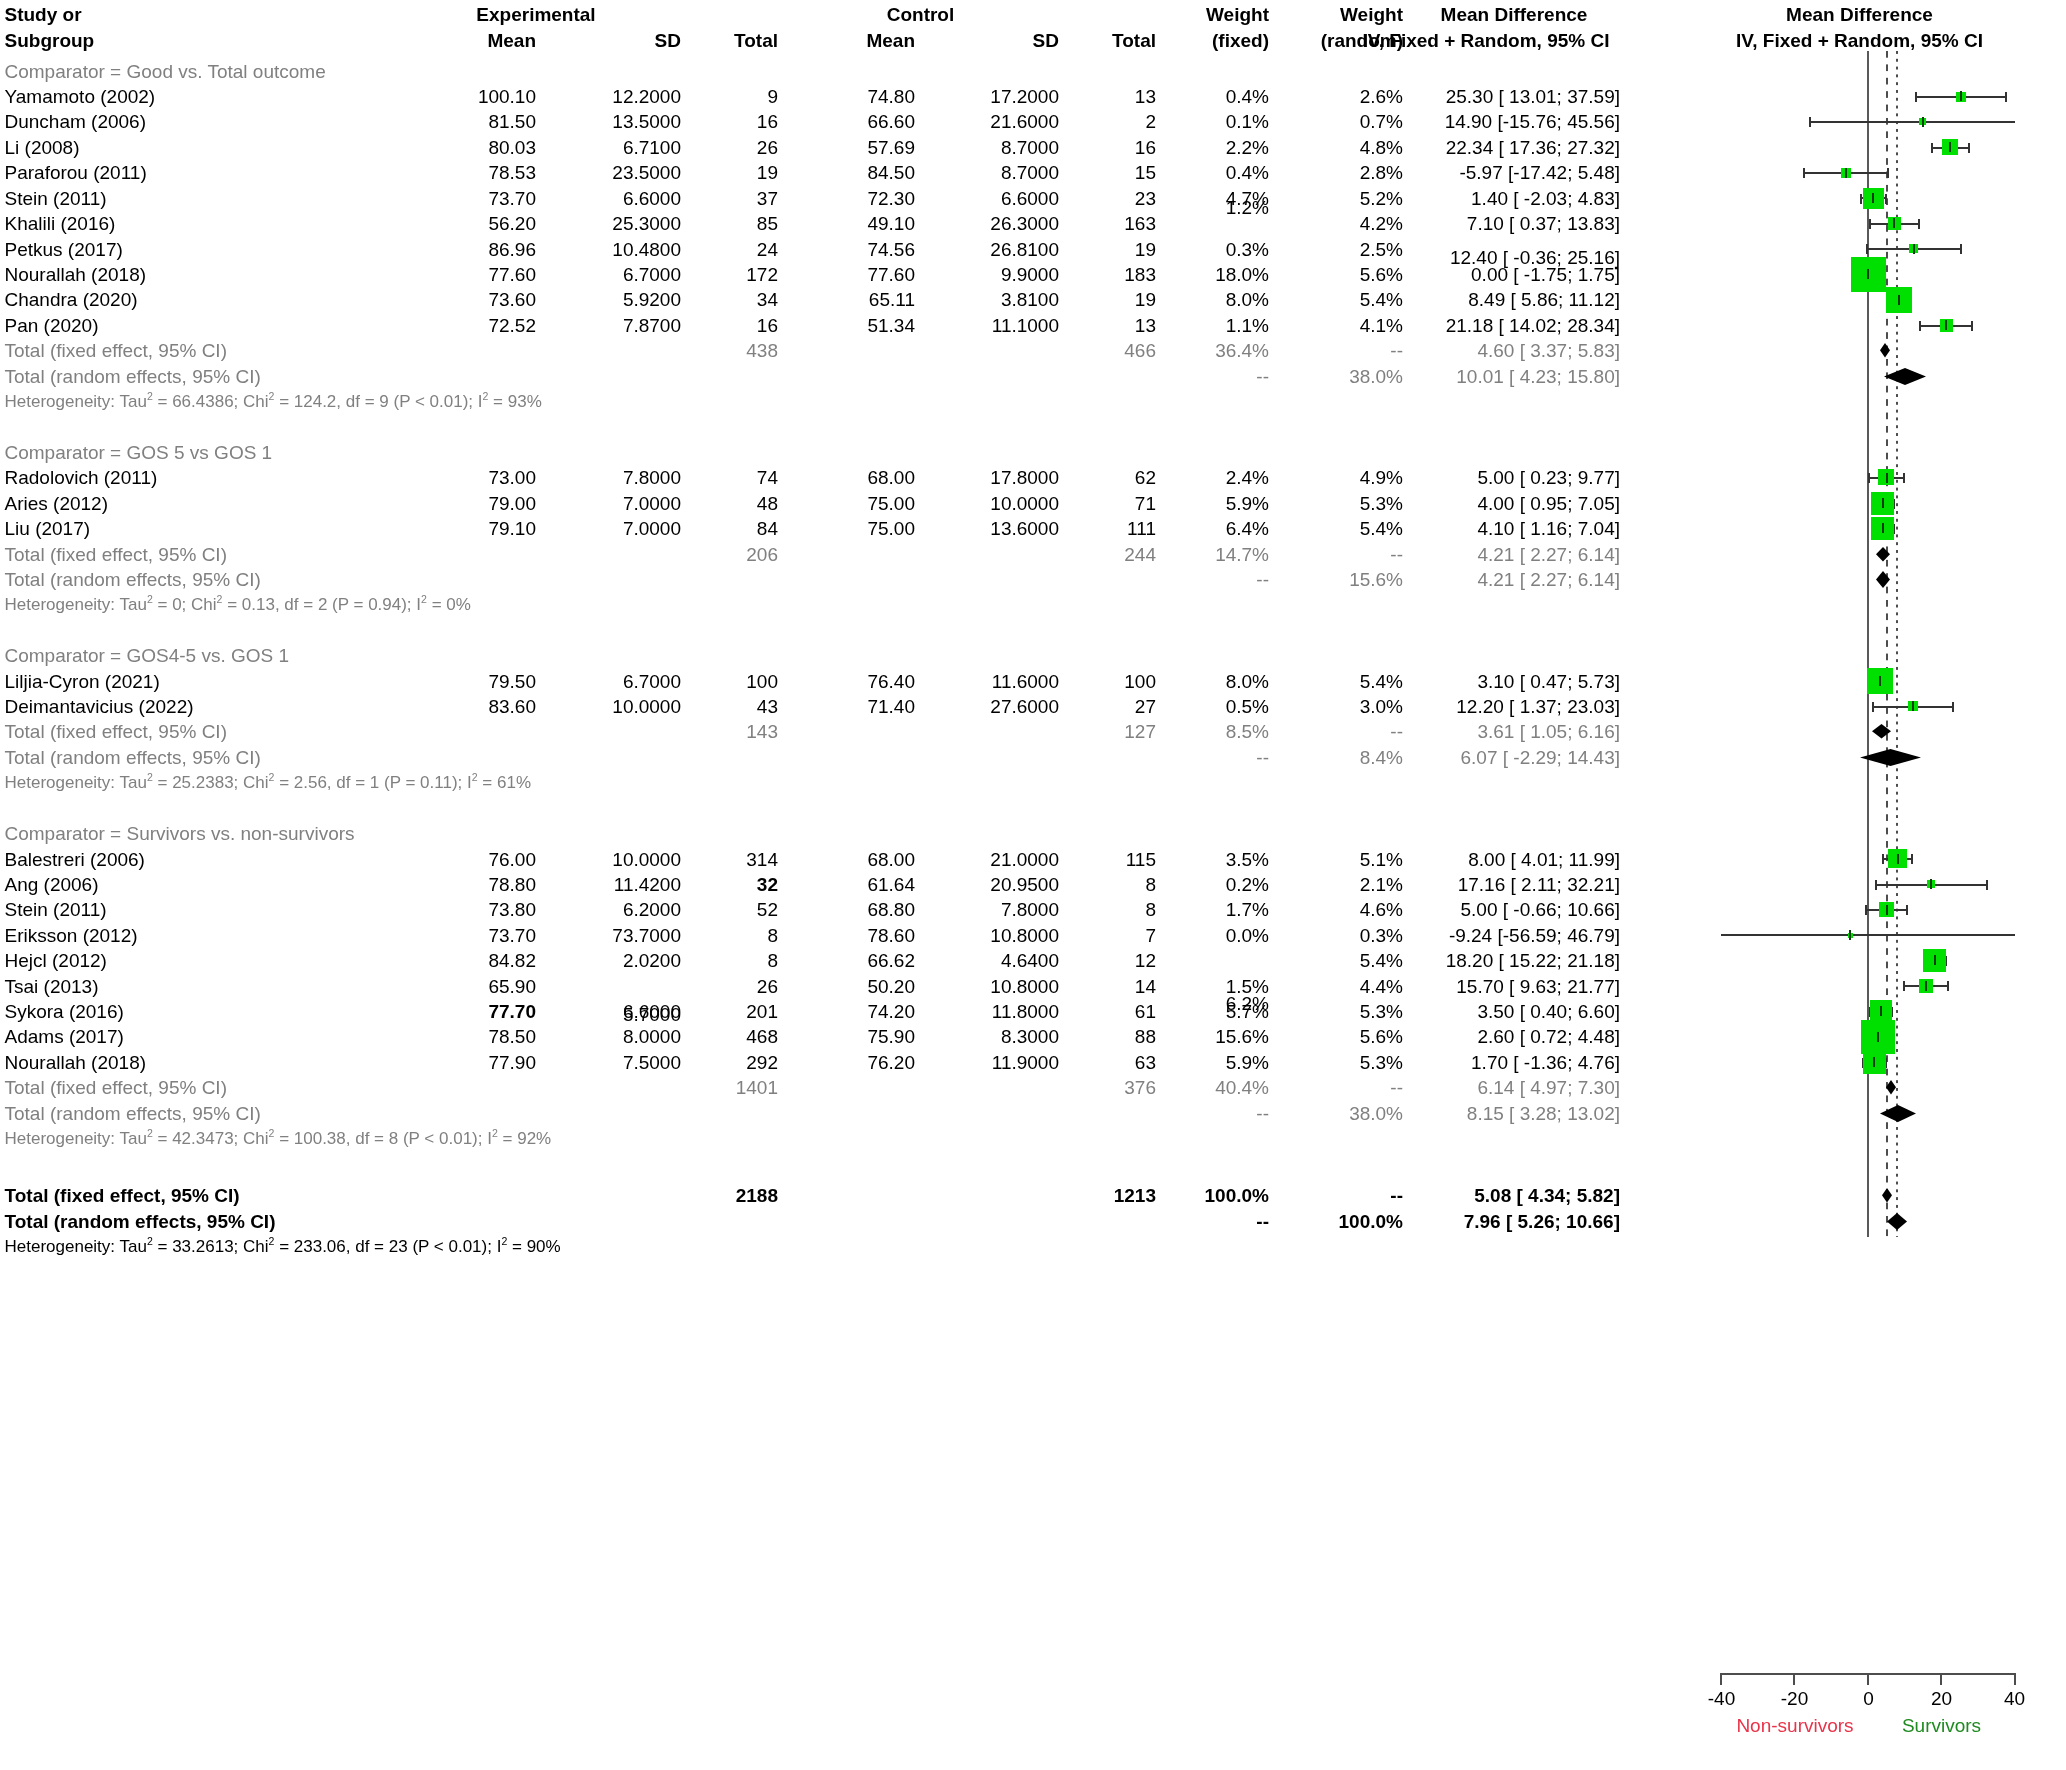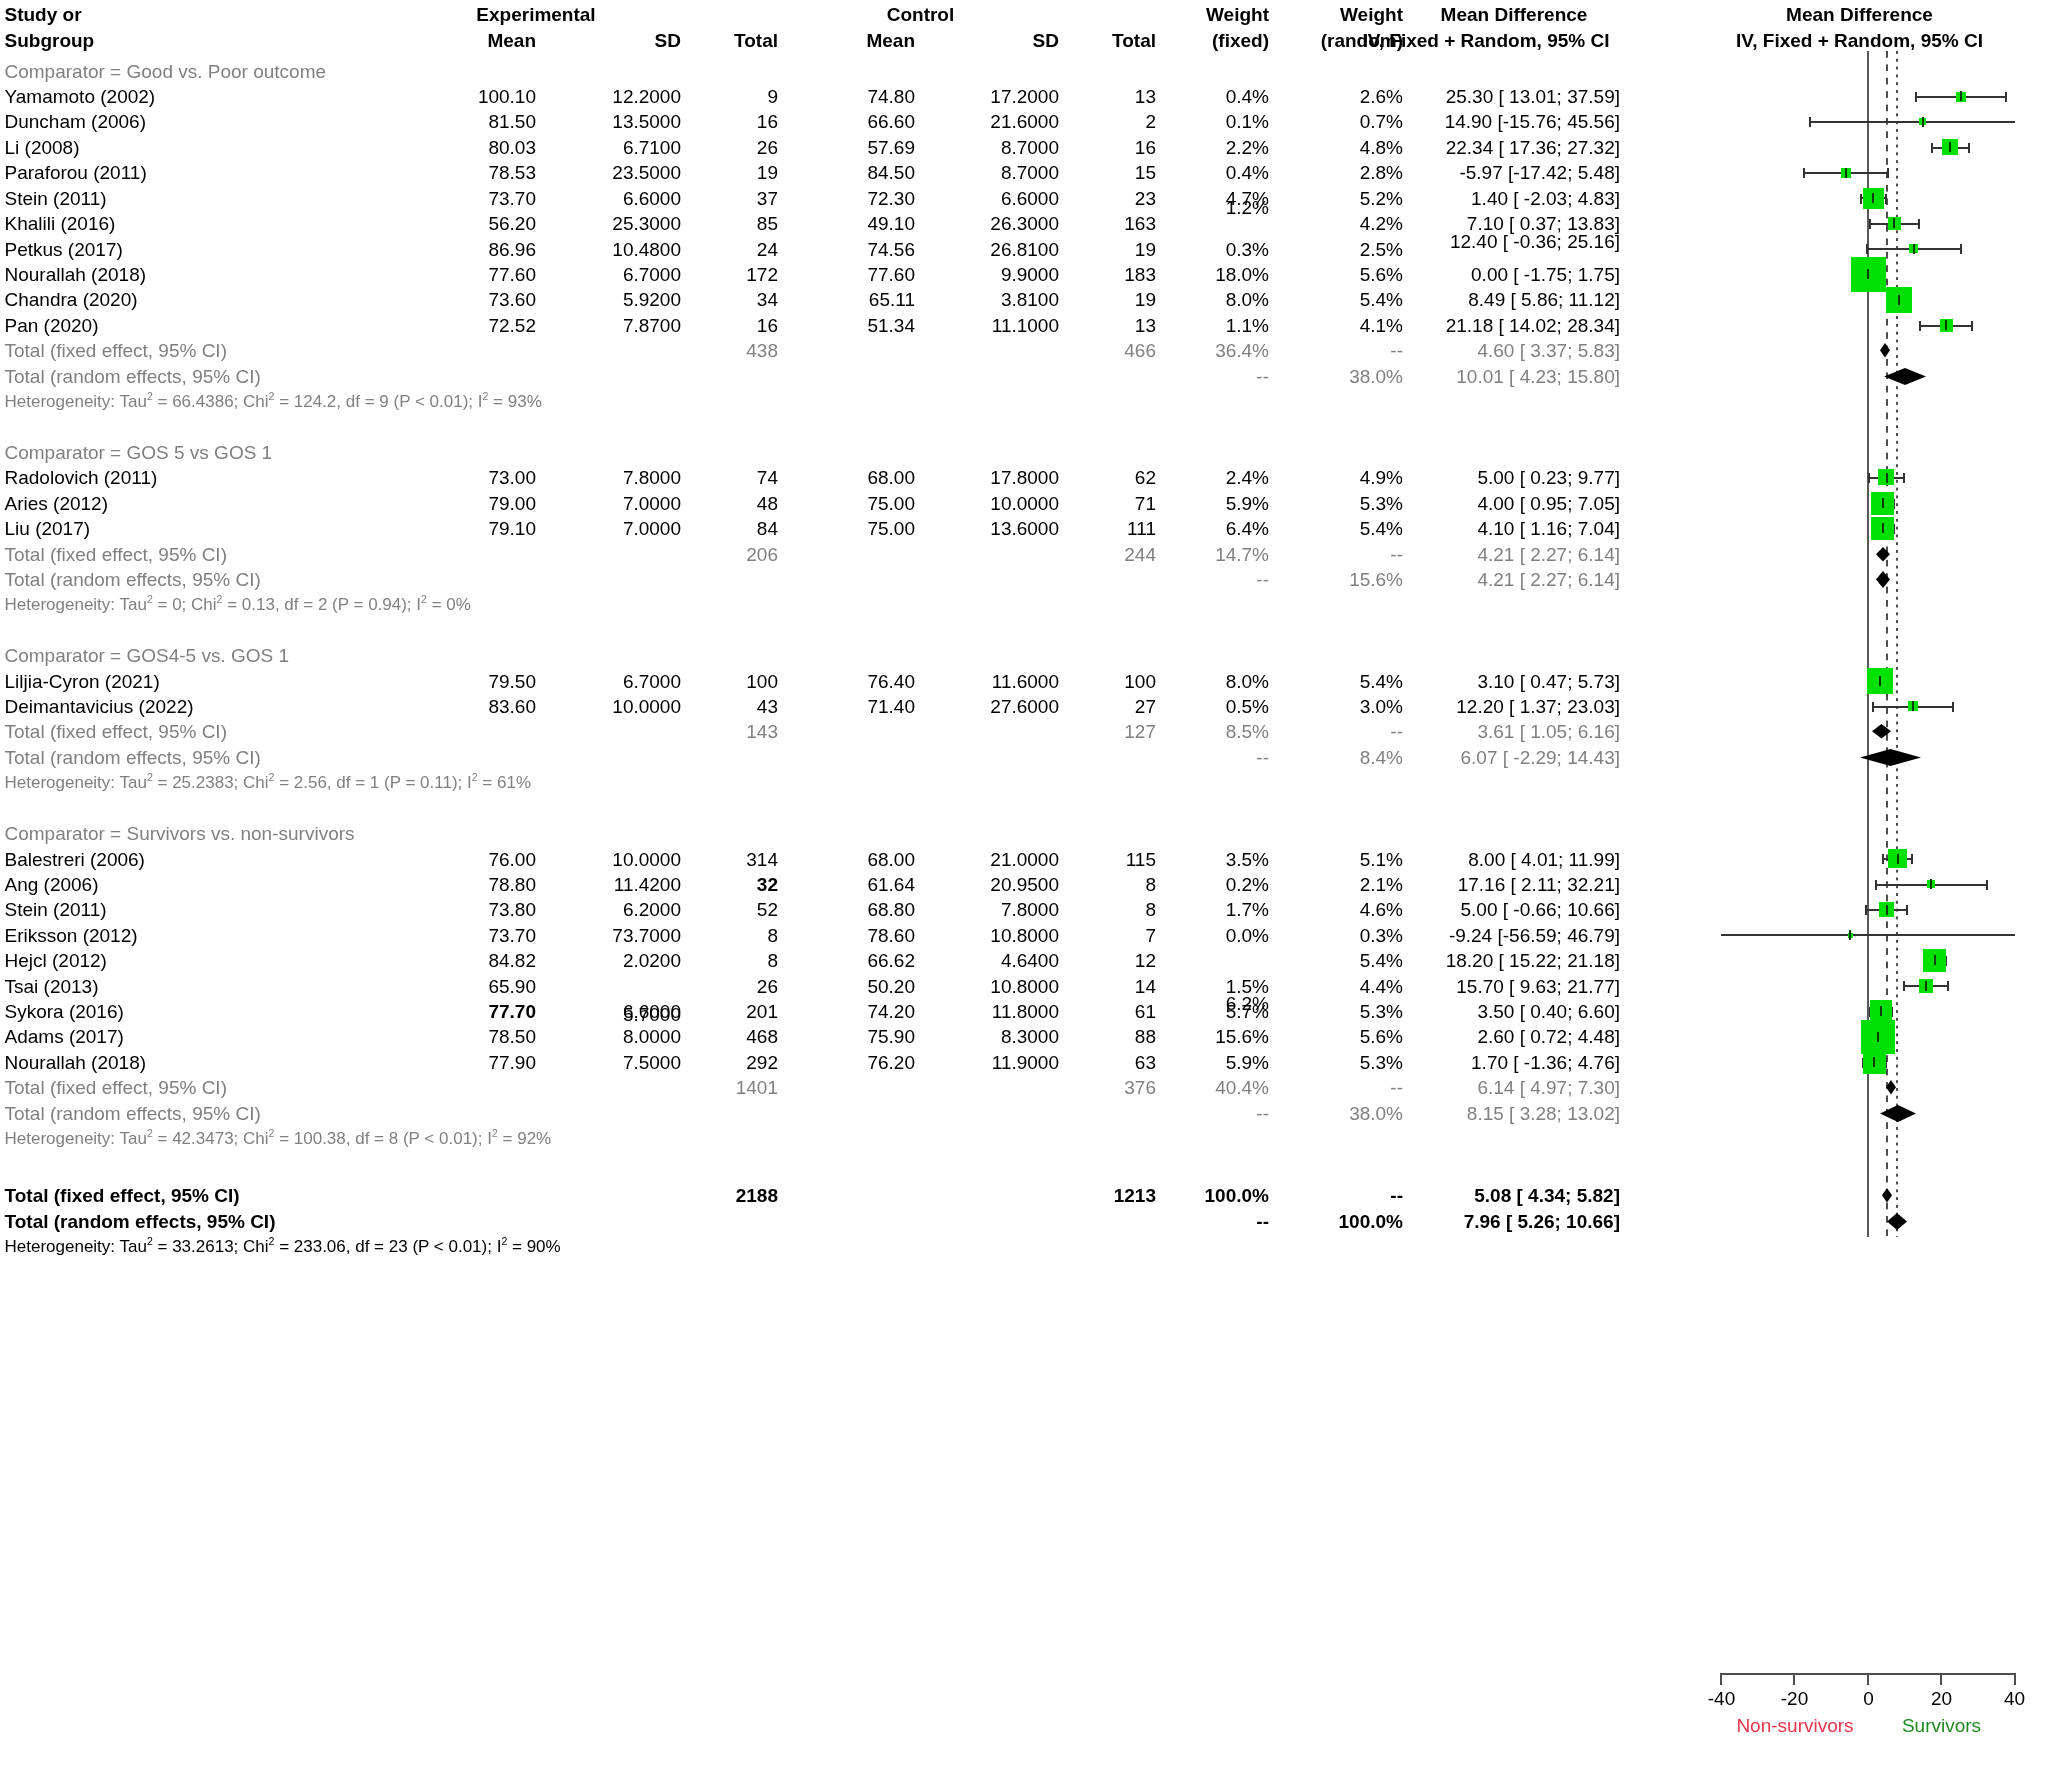--- a/index.html
+++ b/index.html
@@ -71,21 +71,21 @@
     <div class="hdrtxt" style="left:1272px;top:29px;width:131px;text-align:right;">(random)</div>
 
     <div class="hdrtxt" style="left:1408px;top:3.4px;width:212px;text-align:center;">Mean Difference</div>
     <div class="hdrtxt" style="left:1352px;top:29px;width:268px;text-align:center;">IV, Fixed + Random, 95% CI</div>
 
     <div class="hdrtxt" style="left:1653px;top:3.4px;width:413px;text-align:center;">Mean Difference</div>
     <div class="hdrtxt" style="left:1653px;top:29px;width:413px;text-align:center;">IV, Fixed + Random, 95% CI</div>
   </div>
 
   <div class="tbl" id="body-zone">
-      <div class="cell c-label grp" style="top: 59px;">Comparator = Good vs. Poor outcome</div>
+      <div class="cell c-label grp" style="top: 59px;">Comparator = Good vs. Total outcome</div>
       <div class="cell c-label" style="top: 84px;">Yamamoto (2002)</div>
       <div class="cell c-emean" style="top: 84px;">100.10</div>
       <div class="cell c-esd" style="top: 84px;">12.2000</div>
       <div class="cell c-etot" style="top: 84px;">9</div>
       <div class="cell c-cmean" style="top: 84px;">74.80</div>
       <div class="cell c-csd" style="top: 84px;">17.2000</div>
       <div class="cell c-ctot" style="top: 84px;">13</div>
       <div class="cell c-wf" style="top: 84px;">0.4%</div>
       <div class="cell c-wr" style="top: 84px;">2.6%</div>
       <div class="cell c-ci" style="top: 84px;">25.30 [ 13.01; 37.59]</div>
@@ -141,21 +141,21 @@
       <div class="cell c-ci" style="top: 211px;">7.10 [  0.37; 13.83]</div>
       <div class="cell c-label" style="top: 237px;">Petkus (2017)</div>
       <div class="cell c-emean" style="top: 237px;">86.96</div>
       <div class="cell c-esd" style="top: 237px;">10.4800</div>
       <div class="cell c-etot" style="top: 237px;">24</div>
       <div class="cell c-cmean" style="top: 237px;">74.56</div>
       <div class="cell c-csd" style="top: 237px;">26.8100</div>
       <div class="cell c-ctot" style="top: 237px;">19</div>
       <div class="cell c-wf" style="top: 237px;">0.3%</div>
       <div class="cell c-wr" style="top: 237px;">2.5%</div>
-      <div class="cell c-ci" style="top: 229px;">12.40 [ -0.36; 25.16]</div>
+      <div class="cell c-ci" style="top: 245px;">12.40 [ -0.36; 25.16]</div>
       <div class="cell c-label" style="top: 262px;">Nourallah (2018)</div>
       <div class="cell c-emean" style="top: 262px;">77.60</div>
       <div class="cell c-esd" style="top: 262px;">6.7000</div>
       <div class="cell c-etot" style="top: 262px;">172</div>
       <div class="cell c-cmean" style="top: 262px;">77.60</div>
       <div class="cell c-csd" style="top: 262px;">9.9000</div>
       <div class="cell c-ctot" style="top: 262px;">183</div>
       <div class="cell c-wf" style="top: 262px;">18.0%</div>
       <div class="cell c-wr" style="top: 262px;">5.6%</div>
       <div class="cell c-ci" style="top: 262px;">0.00 [ -1.75;  1.75]</div>

